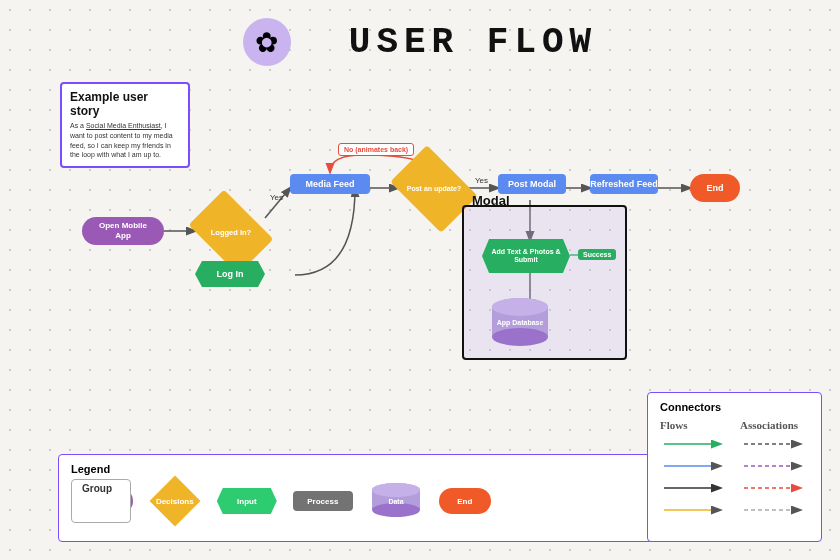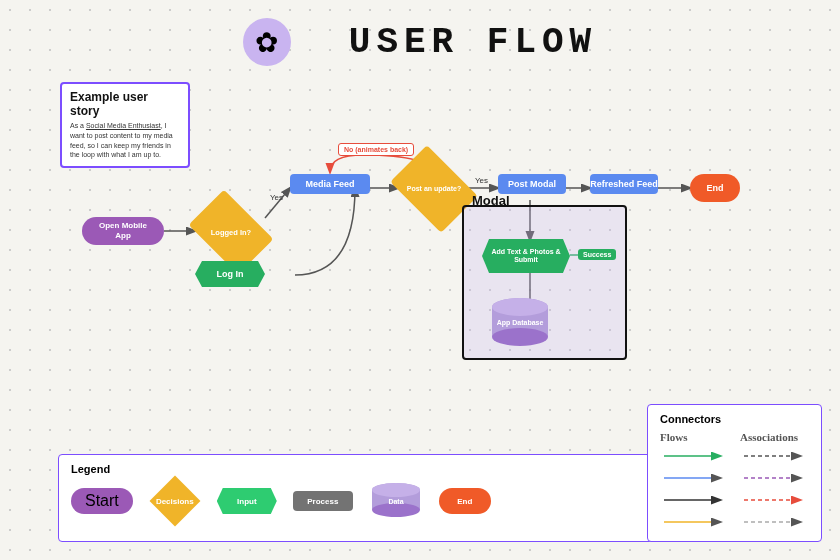--- a/index.html
+++ b/index.html
@@ -148,21 +148,21 @@
     }
 
     
     .connectors-box {
       position: absolute;
       bottom: 18px;
       right: 18px;
       background: white;
       border: 1.5px solid #7c4dff;
       border-radius: 4px;
-      padding: 8px 12px 10px;
+      padding: 8px 12px 22px;
       width: 175px;
     }
     .connectors-title {
       font-size: 11px;
       font-weight: bold;
       margin-bottom: 6px;
     }
     .connectors-grid {
       display: grid;
       grid-template-columns: 80px 80px;
@@ -401,20 +401,23 @@
       <span>Start</span>
     </div>
 
     <div class="leg-diamond-wrap">
       <div class="leg-diamond"></div>
       <div class="leg-diamond-txt">
         <span>Decisions</span>
       </div>
     </div>
 
+    <div class="group-badge">
+      <span>Group</span>
+    </div>
 
     <div class="leg-green">
       <span>Input</span>
     </div>
 
     <div class="leg-blue">
       <span>Process</span>
     </div>
 
     <div class="leg-cylinder-wrap">

